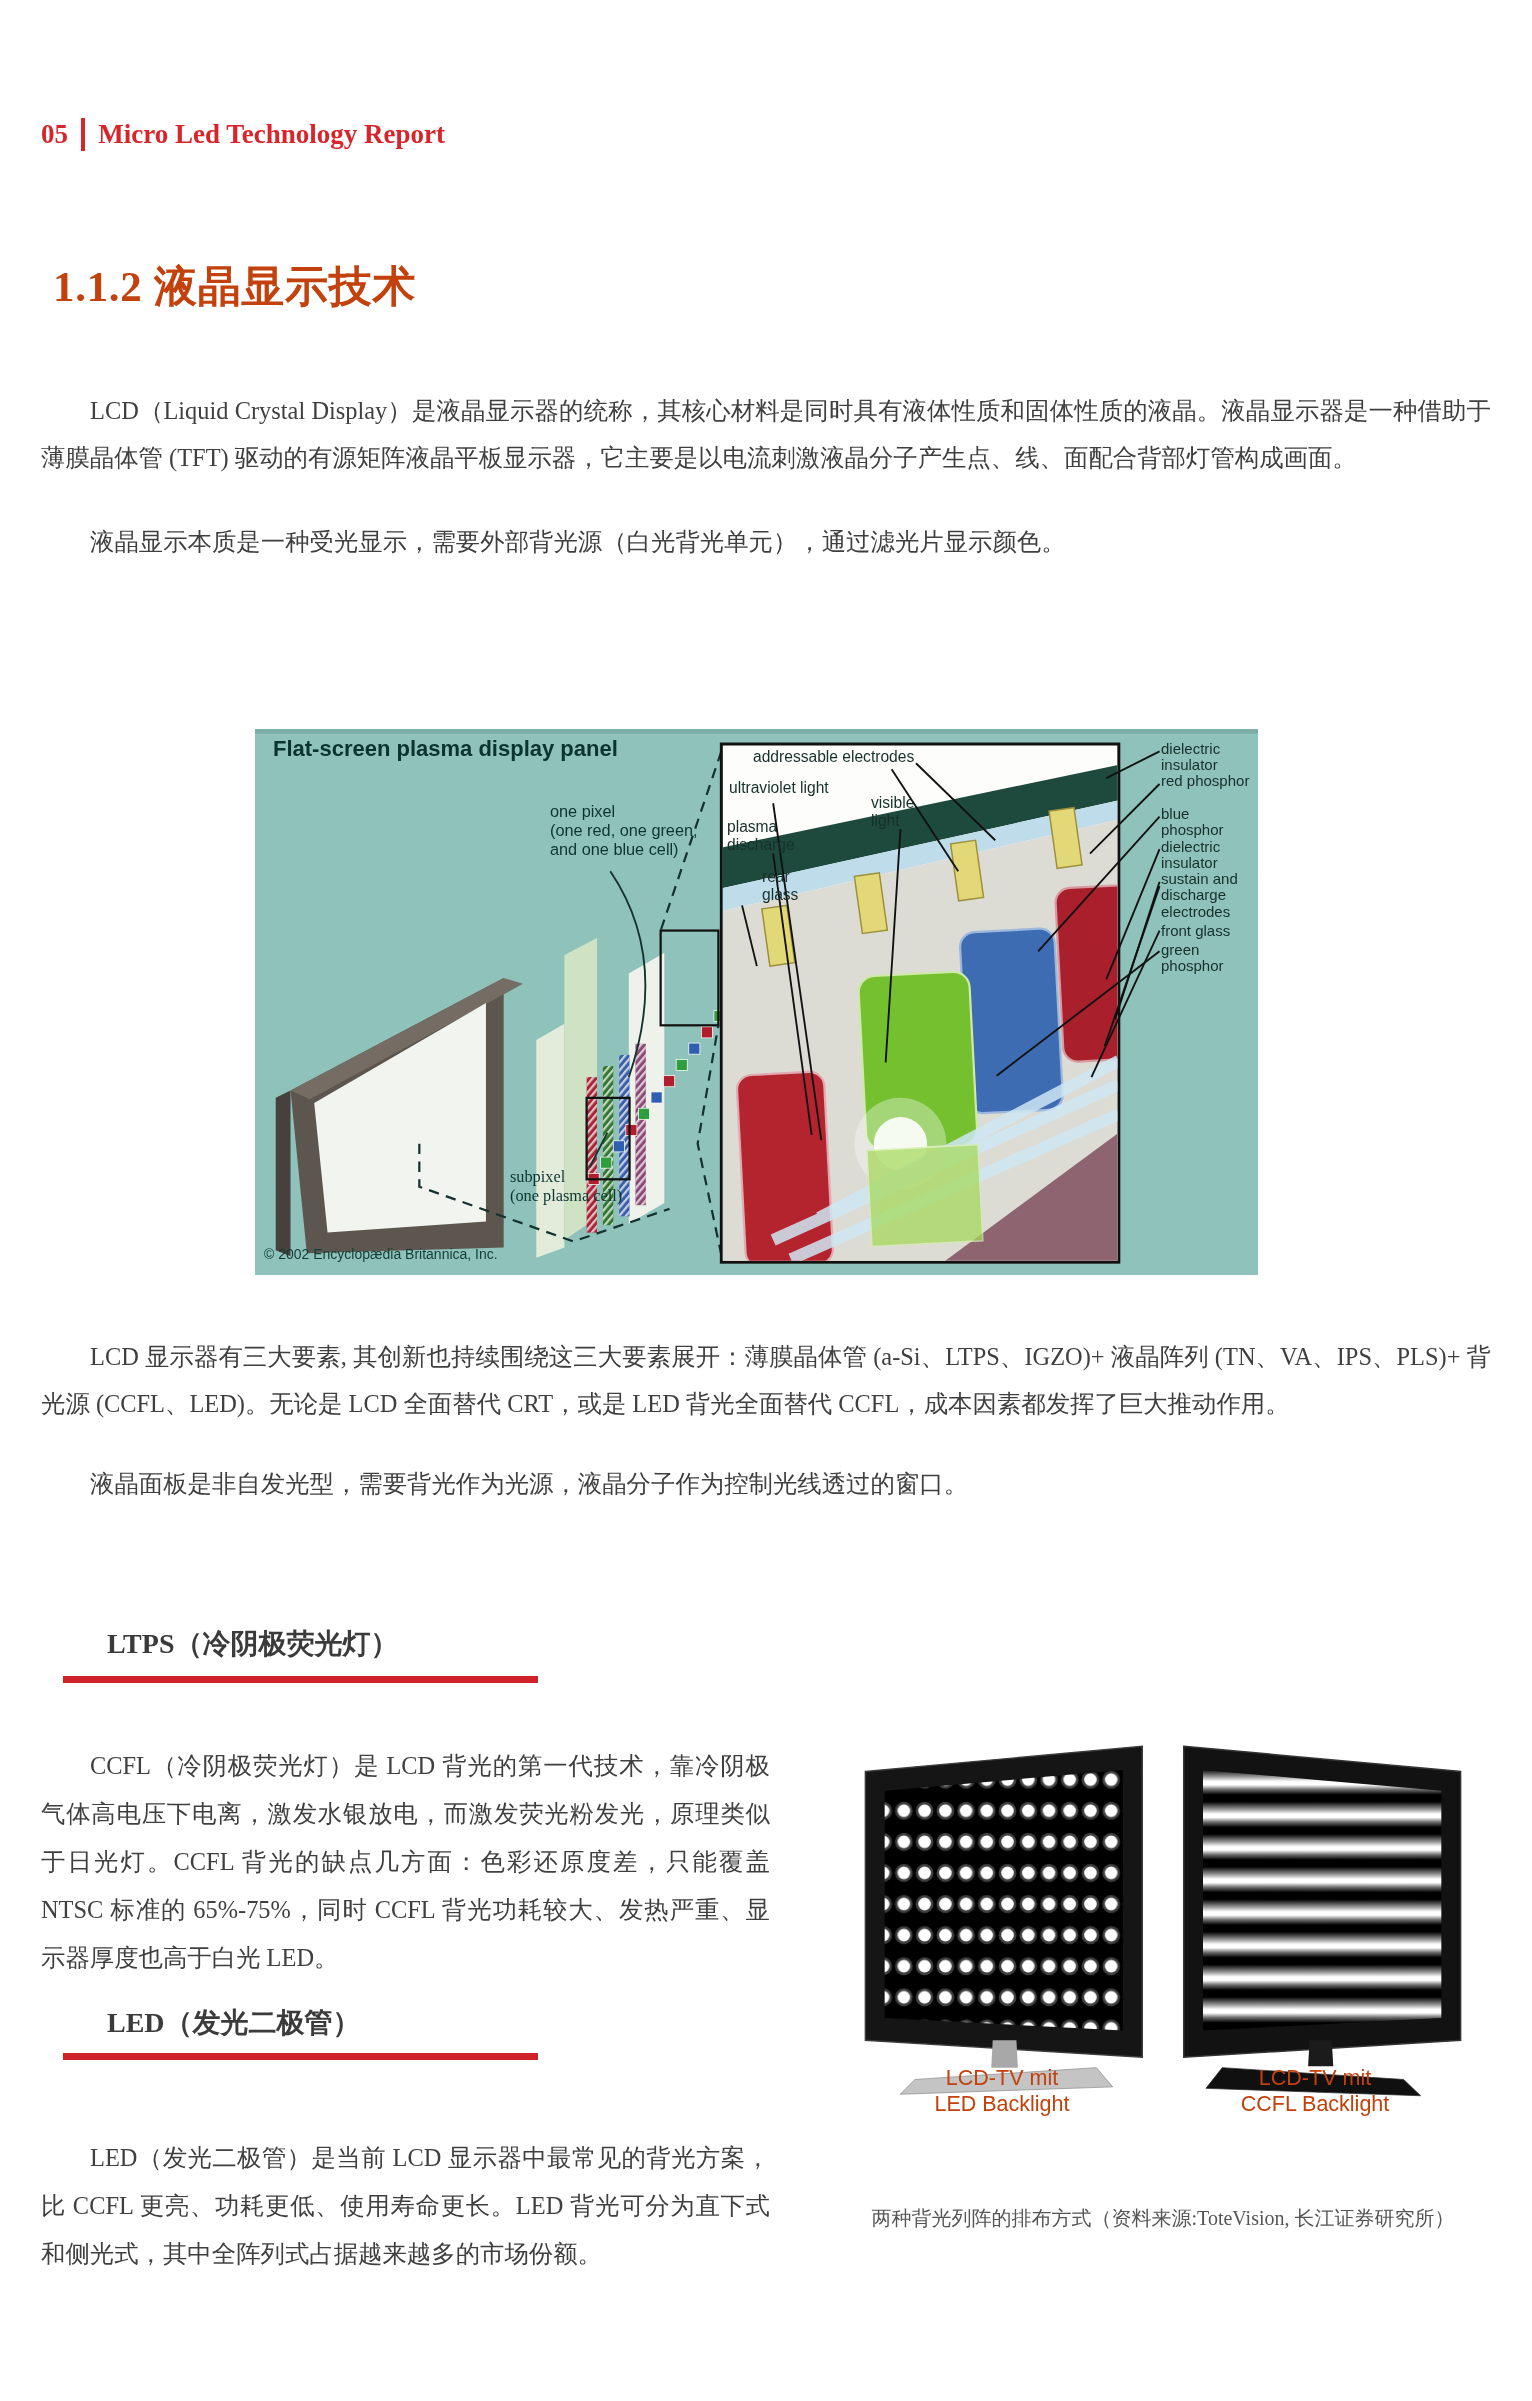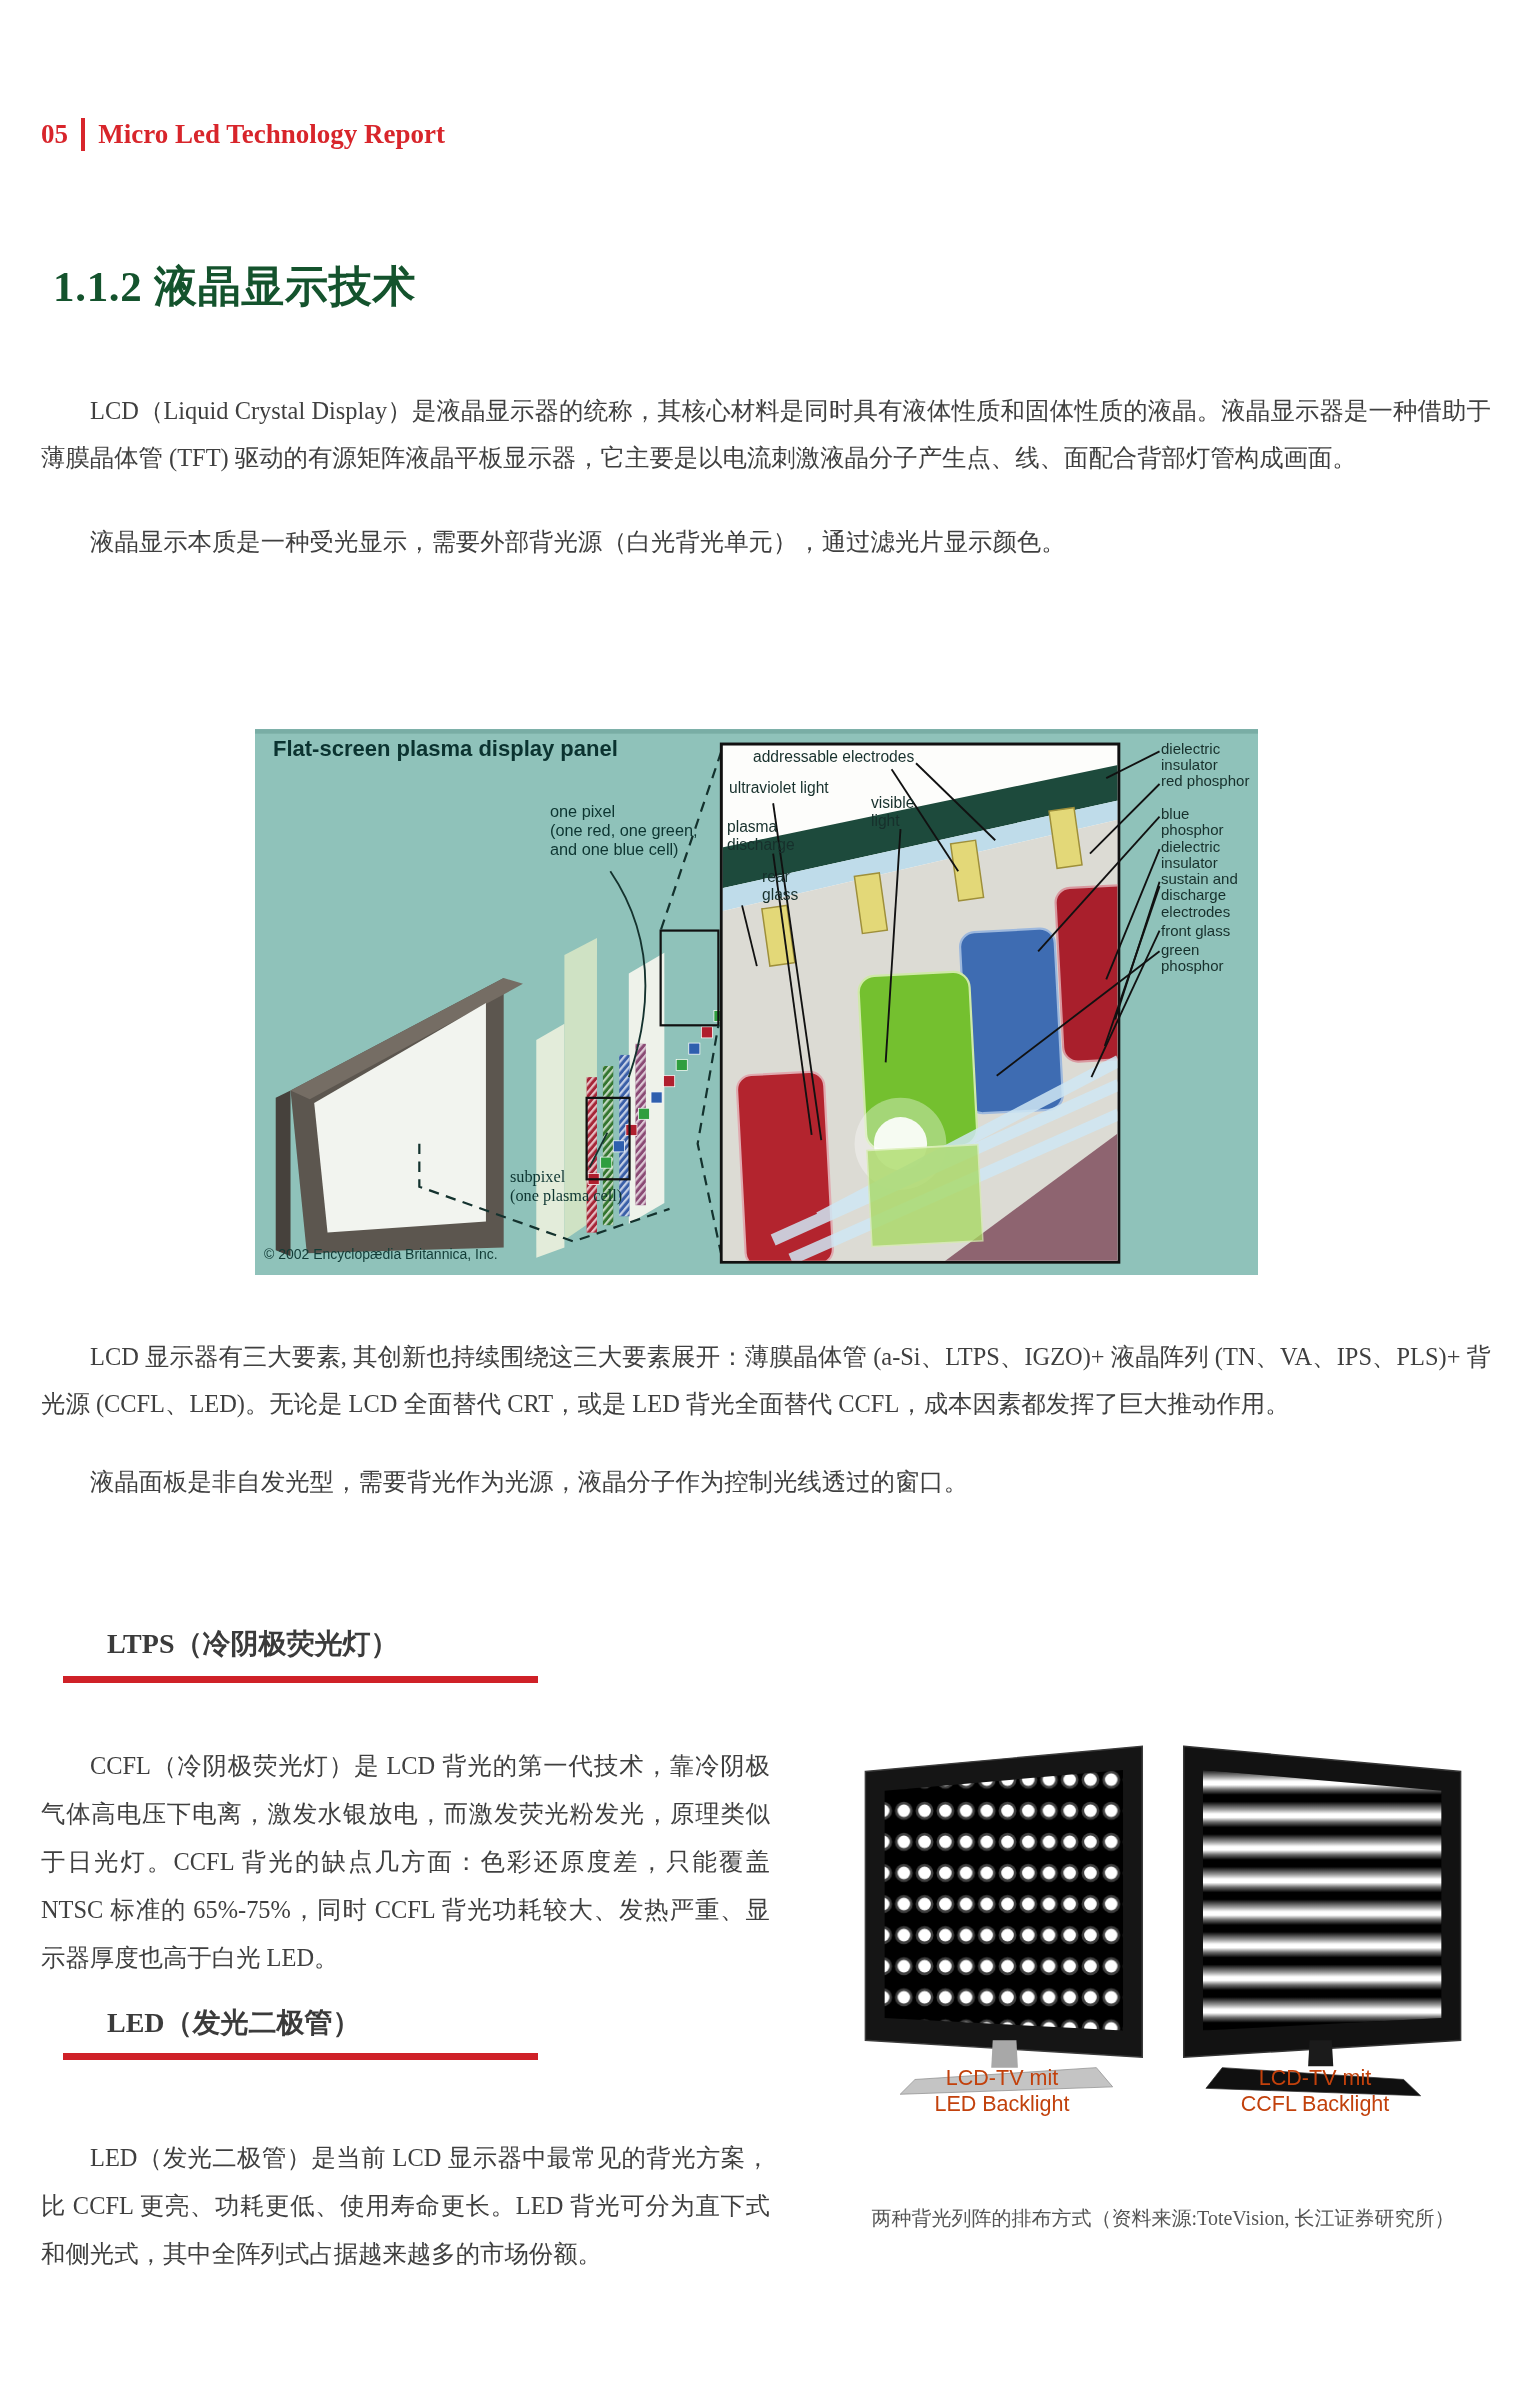--- a/index.html
+++ b/index.html
@@ -6,21 +6,21 @@
   .page{position:relative;width:1533px;height:2368px;background:#ffffff;overflow:hidden;
         font-family:"Liberation Serif","DejaVu Serif",serif;color:#3f3f3f;}
   .abs{position:absolute;}
 
   
   .hdr{left:41px;top:118px;display:flex;align-items:center;gap:13.3px;color:#d8252b;
        font-weight:bold;font-size:27px;}
   .hdr .bar{display:inline-block;width:3.7px;height:33px;background:#d8252b;}
 
   
-  .doc-title{left:53px;top:258px;color:#14532d;font-weight:bold;font-size:43px;letter-spacing:0.7px;}
+  .doc-title{left:53px;top:258px;color:#c2410c;font-weight:bold;font-size:43px;letter-spacing:0.7px;}
 
   
   .para{left:41px;width:1450px;font-size:24.4px;line-height:47px;text-align:justify;
         text-indent:49px;color:#3f3f3f;}
   .para-col{left:41px;width:729px;font-size:24.4px;line-height:48px;text-align:justify;
         text-indent:49px;color:#3f3f3f;}
 
   
   .subhead{left:107px;font-size:28px;font-weight:bold;color:#3b3b3b;
            font-family:"Liberation Serif","DejaVu Serif",serif;}
@@ -199,21 +199,21 @@
     <div class="abs rlabel" style="top:12px;">dielectric insulator</div>
     <div class="abs rlabel" style="top:44px;">red phosphor</div>
     <div class="abs rlabel" style="top:77px;">blue phosphor</div>
     <div class="abs rlabel" style="top:110px;">dielectric insulator</div>
     <div class="abs rlabel" style="top:142px;">sustain and discharge electrodes</div>
     <div class="abs rlabel" style="top:194px;">front glass</div>
     <div class="abs rlabel" style="top:213px;">green phosphor</div>
   </div>
 
   <div class="abs para" style="top:1333px;">LCD 显示器有三大要素, 其创新也持续围绕这三大要素展开：薄膜晶体管 (a-Si、LTPS、IGZO)+ 液晶阵列 (TN、VA、IPS、PLS)+ 背光源 (CCFL、LED)。无论是 LCD 全面替代 CRT，或是 LED 背光全面替代 CCFL，成本因素都发挥了巨大推动作用。</div>
-  <div class="abs para" style="top:1460px;font-family:Liberation Mono, monospace;">液晶面板是非自发光型，需要背光作为光源，液晶分子作为控制光线透过的窗口。</div>
+  <div class="abs para" style="top:1460px;">液晶面板是非自发光型，需要背光作为光源，液晶分子作为控制光线透过的窗口。</div>
 
   <div class="abs subhead" style="top:1625px;">LTPS（冷阴极荧光灯）</div>
   <div class="abs redline" style="top:1676px;"></div>
   <div class="abs para-col" style="top:1742px;">CCFL（冷阴极荧光灯）是 LCD 背光的第一代技术，靠冷阴极气体高电压下电离，激发水银放电，而激发荧光粉发光，原理类似于日光灯。CCFL 背光的缺点几方面：色彩还原度差，只能覆盖 NTSC 标准的 65%-75%，同时 CCFL 背光功耗较大、发热严重、显示器厚度也高于白光 LED。</div>
 
   <div class="abs subhead" style="top:2004px;">LED（发光二极管）</div>
   <div class="abs redline" style="top:2053px;"></div>
   <div class="abs para-col" style="top:2134px;">LED（发光二极管）是当前 LCD 显示器中最常见的背光方案，比 CCFL 更亮、功耗更低、使用寿命更长。LED 背光可分为直下式和侧光式，其中全阵列式占据越来越多的市场份额。</div>
 
   <div class="abs fig2">

